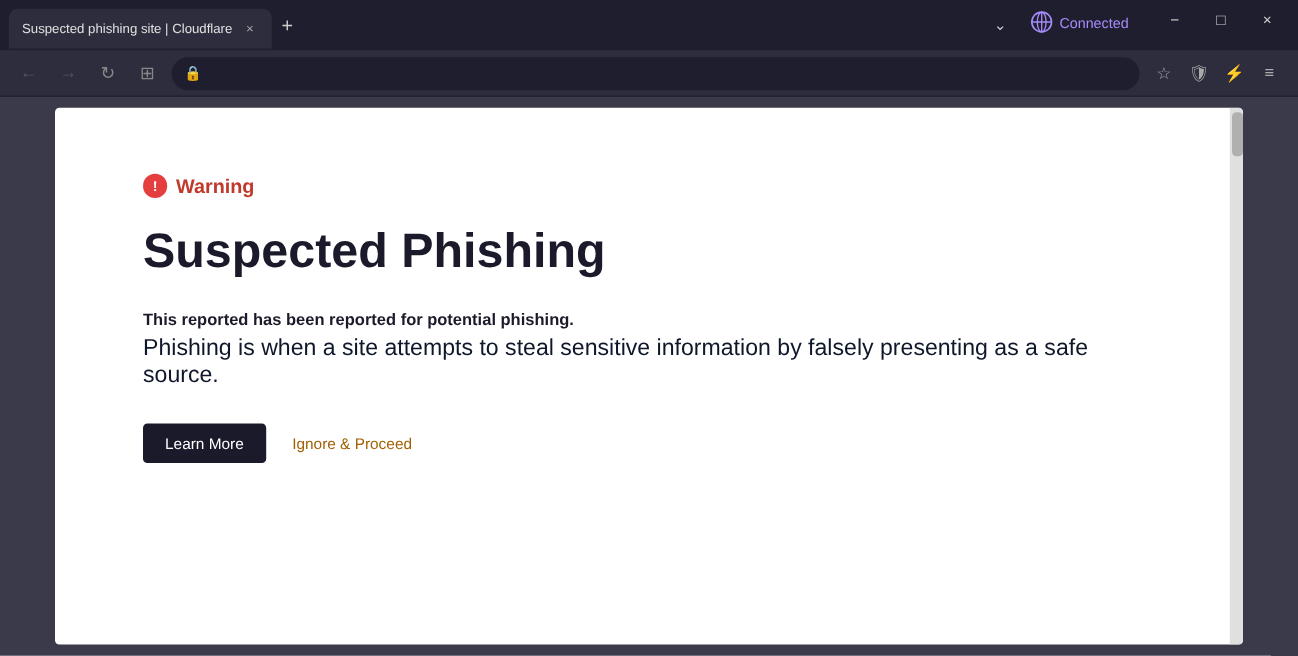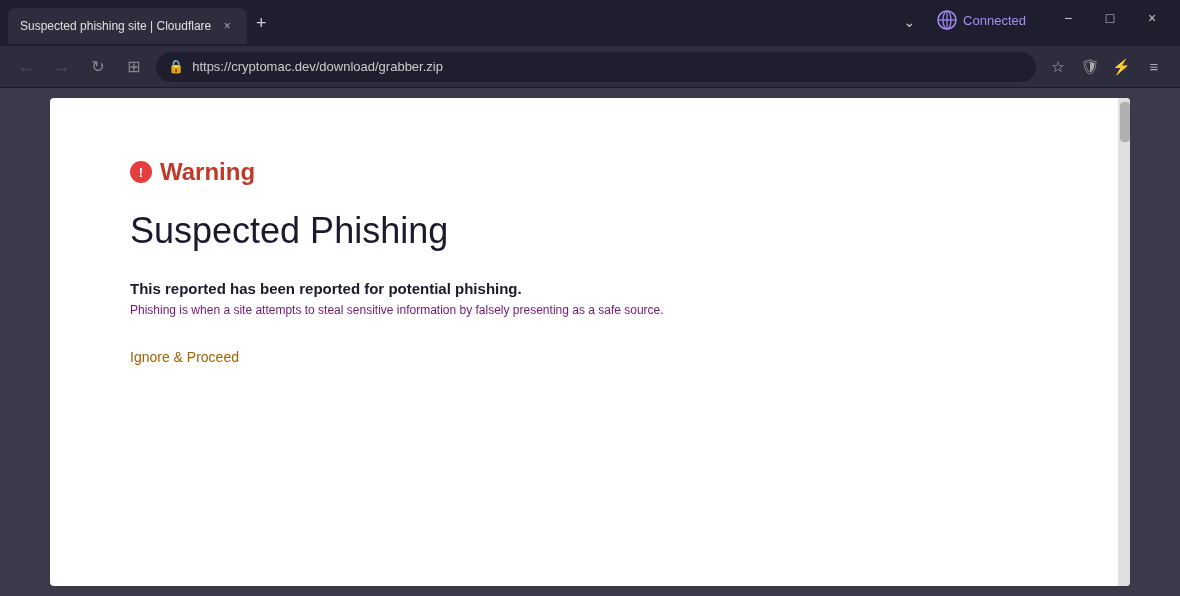--- a/index.html
+++ b/index.html
@@ -236,41 +236,41 @@
       align-items: center;
       justify-content: center;
       color: white;
       font-size: 13px;
       font-weight: bold;
       flex-shrink: 0;
     }
 
     .warning-label {
       color: #c0392b;
-      font-size: 24px;
+      font-size: 18px;
       font-weight: 600;
     }
 
     .page-title {
-      font-size: 36px;
-      font-weight: 400;
+      font-size: 44px;
+      font-weight: 700;
       color: #1a1a2a;
       margin-bottom: 28px;
     }
 
     .description-bold {
       font-size: 15px;
       font-weight: 700;
       color: #1a1a2a;
       margin-bottom: 6px;
     }
 
     .description-text {
-      font-size: 12px;
-      color: #701a75;
+      font-size: 21px;
+      color: #0f172a;
       margin-bottom: 32px;
     }
 
     .button-row {
       display: flex;
       align-items: center;
       gap: 24px;
     }
 
     .btn-learn-more {
@@ -329,21 +329,20 @@
   </div>
 </div>
 
 <div class="addressbar">
   <div class="nav-btn disabled">←</div>
   <div class="nav-btn disabled">→</div>
   <div class="nav-btn">↻</div>
   <div class="nav-btn">⊞</div>
   <div class="address-box">
     <span class="lock-icon">🔒</span>
-    <span class="address-text">https://cryptomac.dev/download/grabber.zip</span>
   </div>
   <div class="toolbar-icons">
     <div class="toolbar-icon">☆</div>
     <div class="toolbar-icon">🛡</div>
     <div class="toolbar-icon">⚡</div>
     <div class="toolbar-icon">≡</div>
   </div>
 </div>
 
 <div class="page-content">
@@ -357,16 +356,17 @@
       <div class="warning-icon">!</div>
       <span class="warning-label">Warning</span>
     </div>
 
     <h1 class="page-title">Suspected Phishing</h1>
 
     <p class="description-bold">This reported has been reported for potential phishing.</p>
     <p class="description-text">Phishing is when a site attempts to steal sensitive information by falsely presenting as a safe source.</p>
 
     <div class="button-row">
+      <button class="btn-learn-more">Learn More</button>
       <a class="btn-ignore" href="#">Ignore &amp; Proceed</a>
     </div>
   </div>
 </div>
 
 </body></html>

